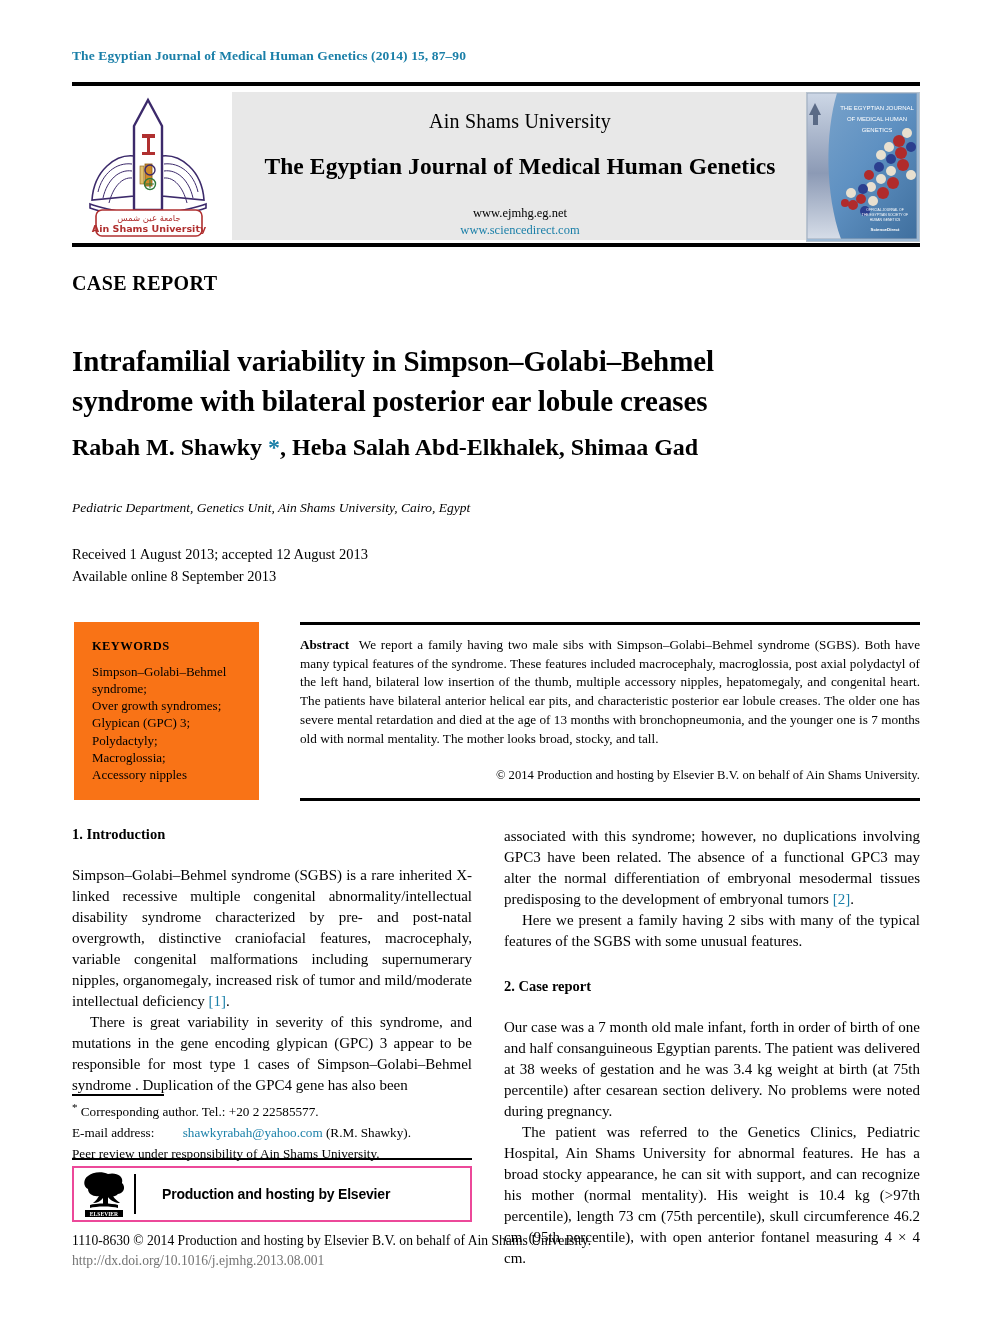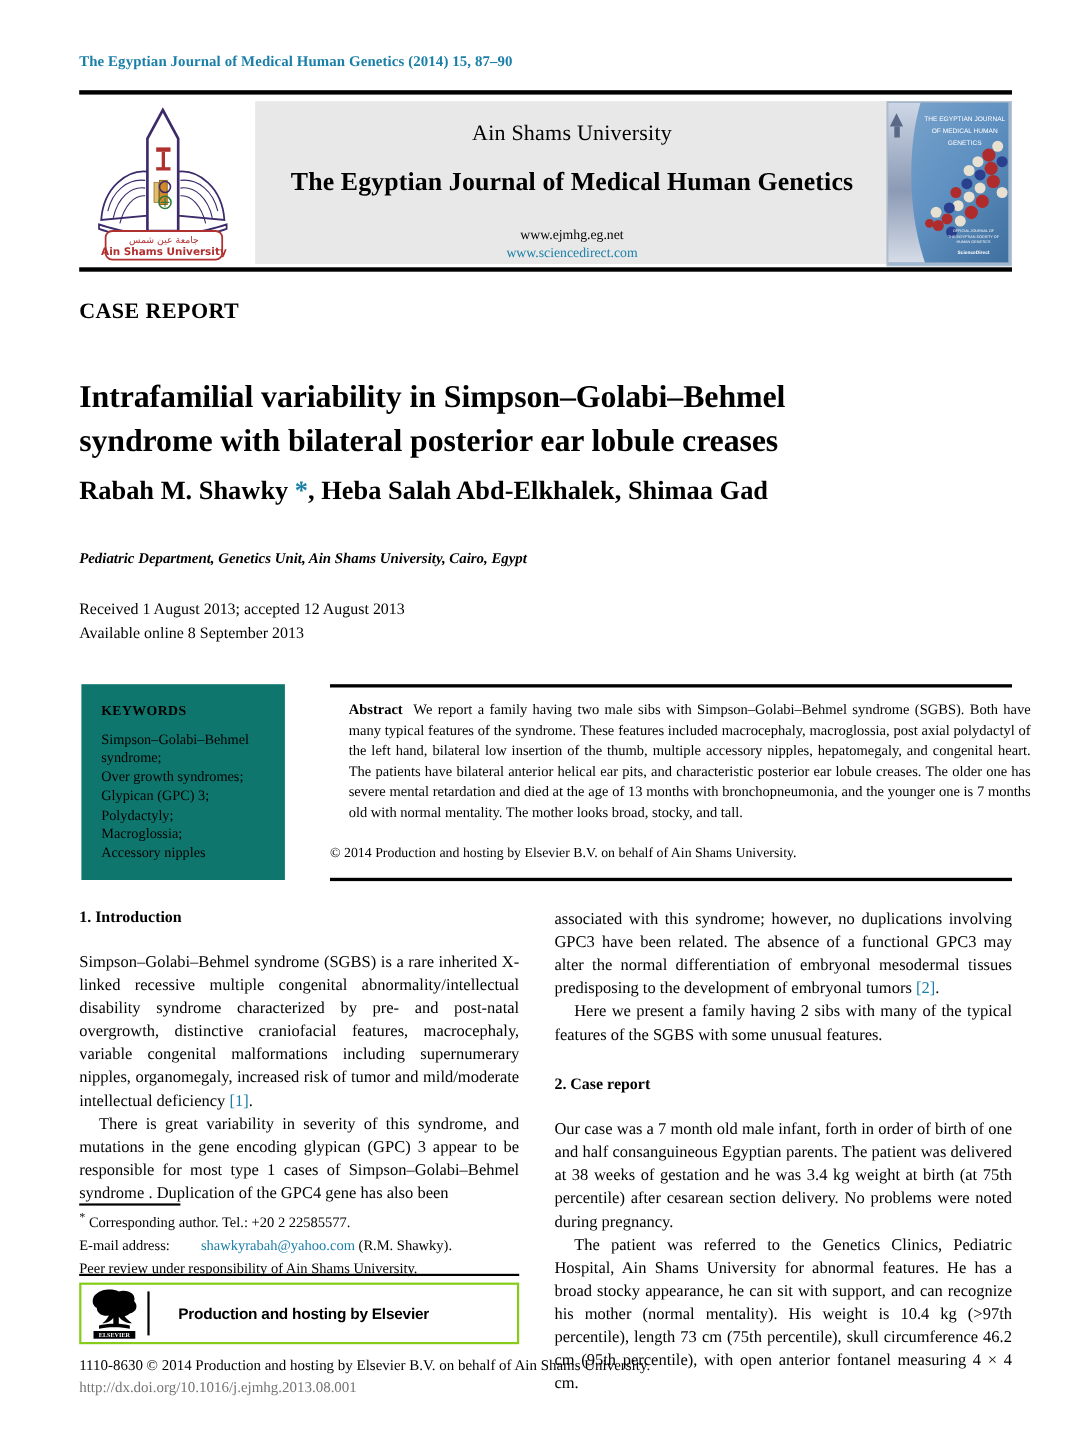--- a/index.html
+++ b/index.html
@@ -134,39 +134,39 @@
     font-size: 24px;
     font-weight: bold;
   }
   .authors .star { color: #1a7fa8; font-weight: bold; }
   .affiliation {
     position: absolute;
     left: 72px;
     top: 500px;
     font-size: 13.5px;
     font-style: italic;
-    font-weight: bold;
+    font-weight: normal;
     text-align: right;
   }
   .dates {
     position: absolute;
     left: 72px;
     top: 543px;
     font-size: 14.5px;
     line-height: 1.52;
   }
 
   
   .kw-box {
     position: absolute;
     left: 74px;
     top: 622px;
     width: 185px;
     height: 178px;
-    background: #0f766e;
+    background: #f97316;
     box-sizing: border-box;
     padding: 17px 16px 0 18px;
     font-family: Liberation Serif, serif;
   }
   .kw-title {
     font-size: 12.5px;
     font-weight: bold;
     letter-spacing: 0.4px;
     margin-bottom: 9px;
   }
@@ -193,30 +193,29 @@
     background: #000;
   }
   .abstract {
     position: absolute;
     left: 300px;
     top: 636px;
     width: 620px;
     font-size: 13.2px;
     line-height: 1.42;
     text-align: justify;
-    margin-left: 17px;
   }
   .abstract .ab-label { font-weight: bold; }
   .abs-copyright {
     position: absolute;
     left: 300px;
     top: 768px;
     width: 620px;
     font-size: 12.6px;
-    text-align: left;
+    text-align: right;
   }
 
   
   .col-left {
     position: absolute;
     left: 72px;
     top: 826px;
     width: 400px;
   }
   .col-right {
@@ -272,21 +271,21 @@
     background: #000;
   }
 
   
   .elsevier-box {
     position: absolute;
     left: 72px;
     top: 1166px;
     width: 400px;
     height: 56px;
-    border: 2px solid #84cc16;
+    border: 2px solid #ec4899;
     box-sizing: border-box;
     display: flex;
     align-items: center;
   }
   .els-logo {
     width: 60px;
     height: 52px;
     flex: 0 0 60px;
     display: flex;
     align-items: center;

